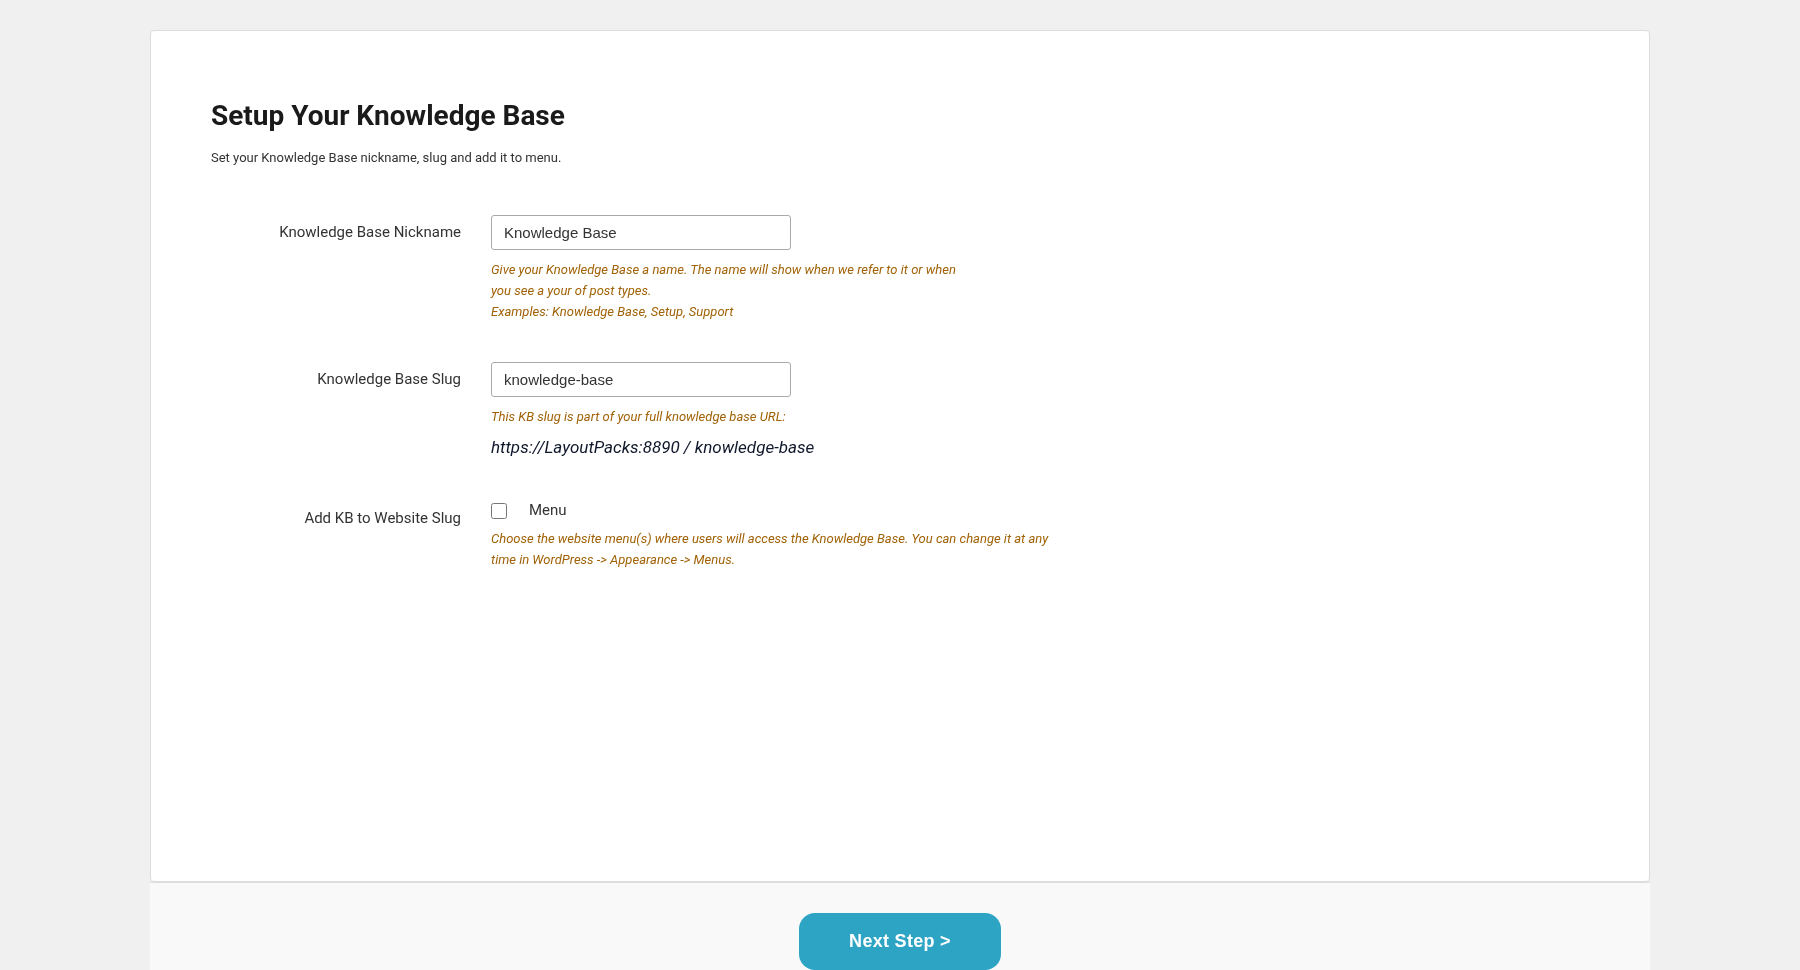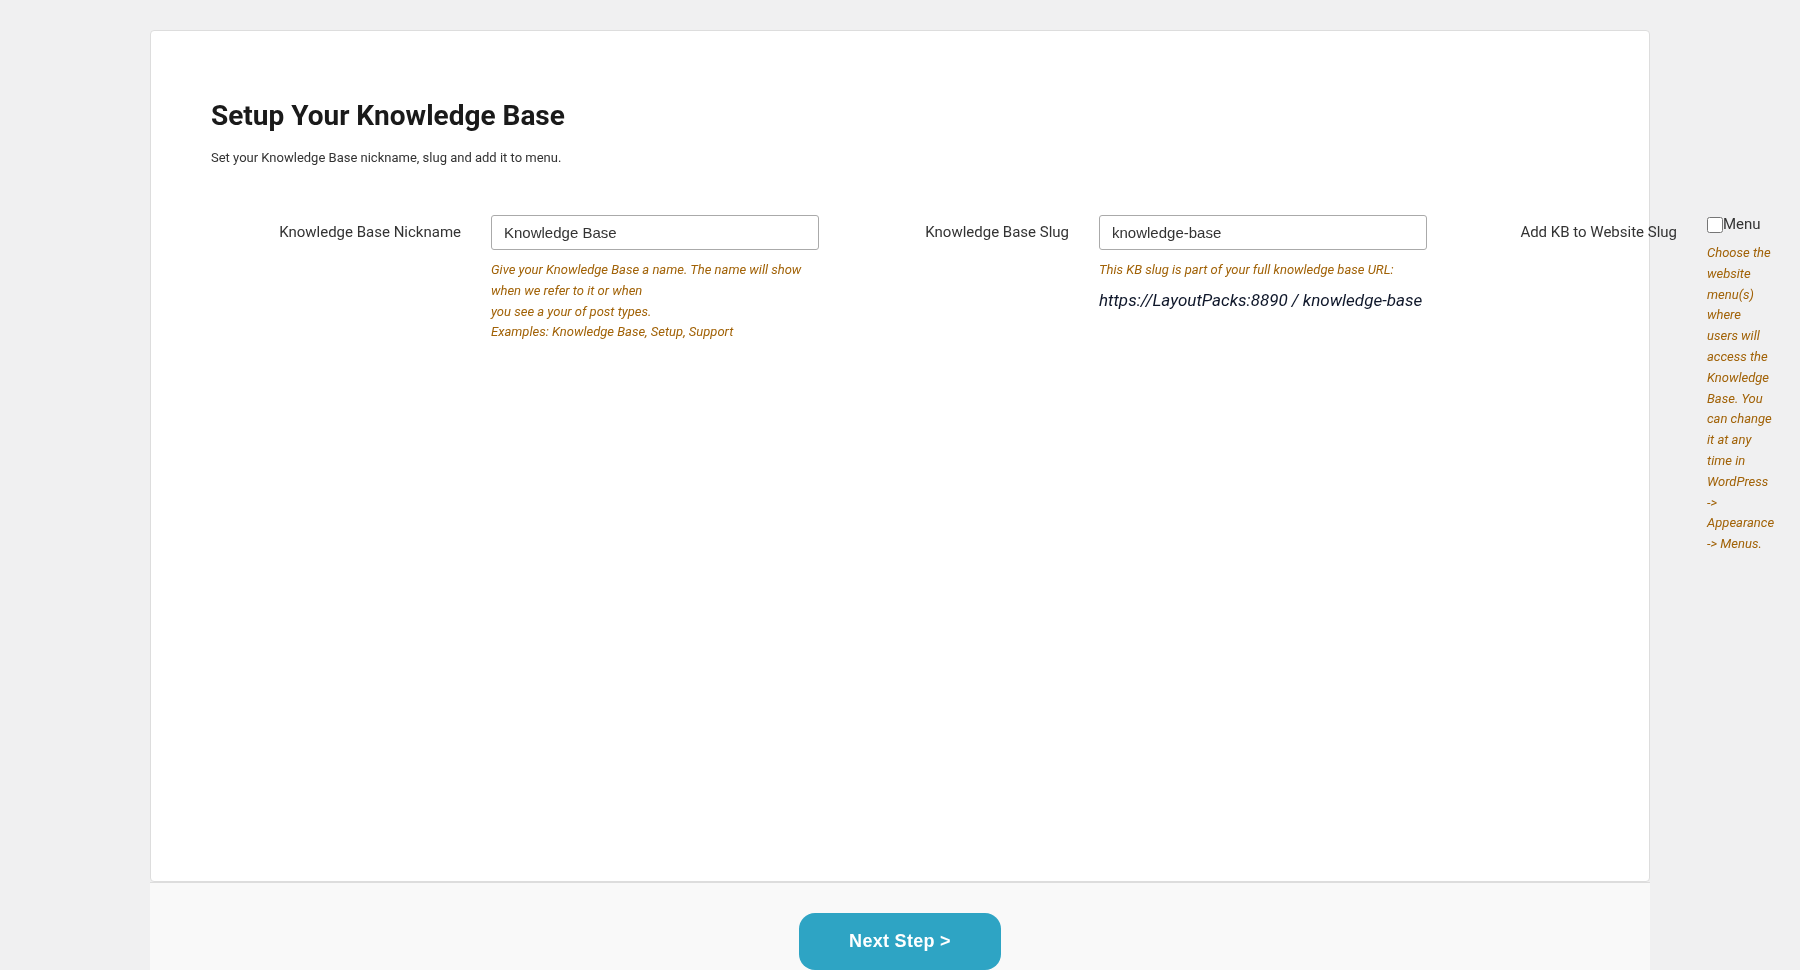--- a/index.html
+++ b/index.html
@@ -44,21 +44,21 @@
     }
 
     .page-subtitle {
       font-size: 13px;
       color: #333;
       margin-bottom: 50px;
     }
 
     .form-container {
       display: flex;
-      flex-direction: row;
+      flex-direction: column;
       gap: 0;
     }
 
     .form-row {
       display: flex;
       align-items: flex-start;
       margin-bottom: 40px;
     }
 
     .form-label {
@@ -71,21 +71,21 @@
       color: #333;
       font-weight: 400;
     }
 
     .form-field-group {
       flex: 1;
       max-width: 600px;
     }
 
     .form-input {
-      width: 328px;
+      width: 300px;
       padding: 8px 12px;
       border: 1px solid #aaa;
       border-radius: 3px;
       font-size: 15px;
       color: #333;
       background: #fff;
       outline: none;
     }
 
     .form-help-text {
@@ -101,21 +101,21 @@
       font-size: 17px;
       color: #0f172a;
       font-style: italic;
       margin-top: 6px;
       line-height: 1.6;
     }
 
     .checkbox-row {
       display: flex;
       align-items: flex-start;
-      gap: 0;
+      gap: 22px;
     }
 
     .checkbox-input {
       margin-top: 2px;
       width: 16px;
       height: 16px;
       cursor: pointer;
       flex-shrink: 0;
     }
 

